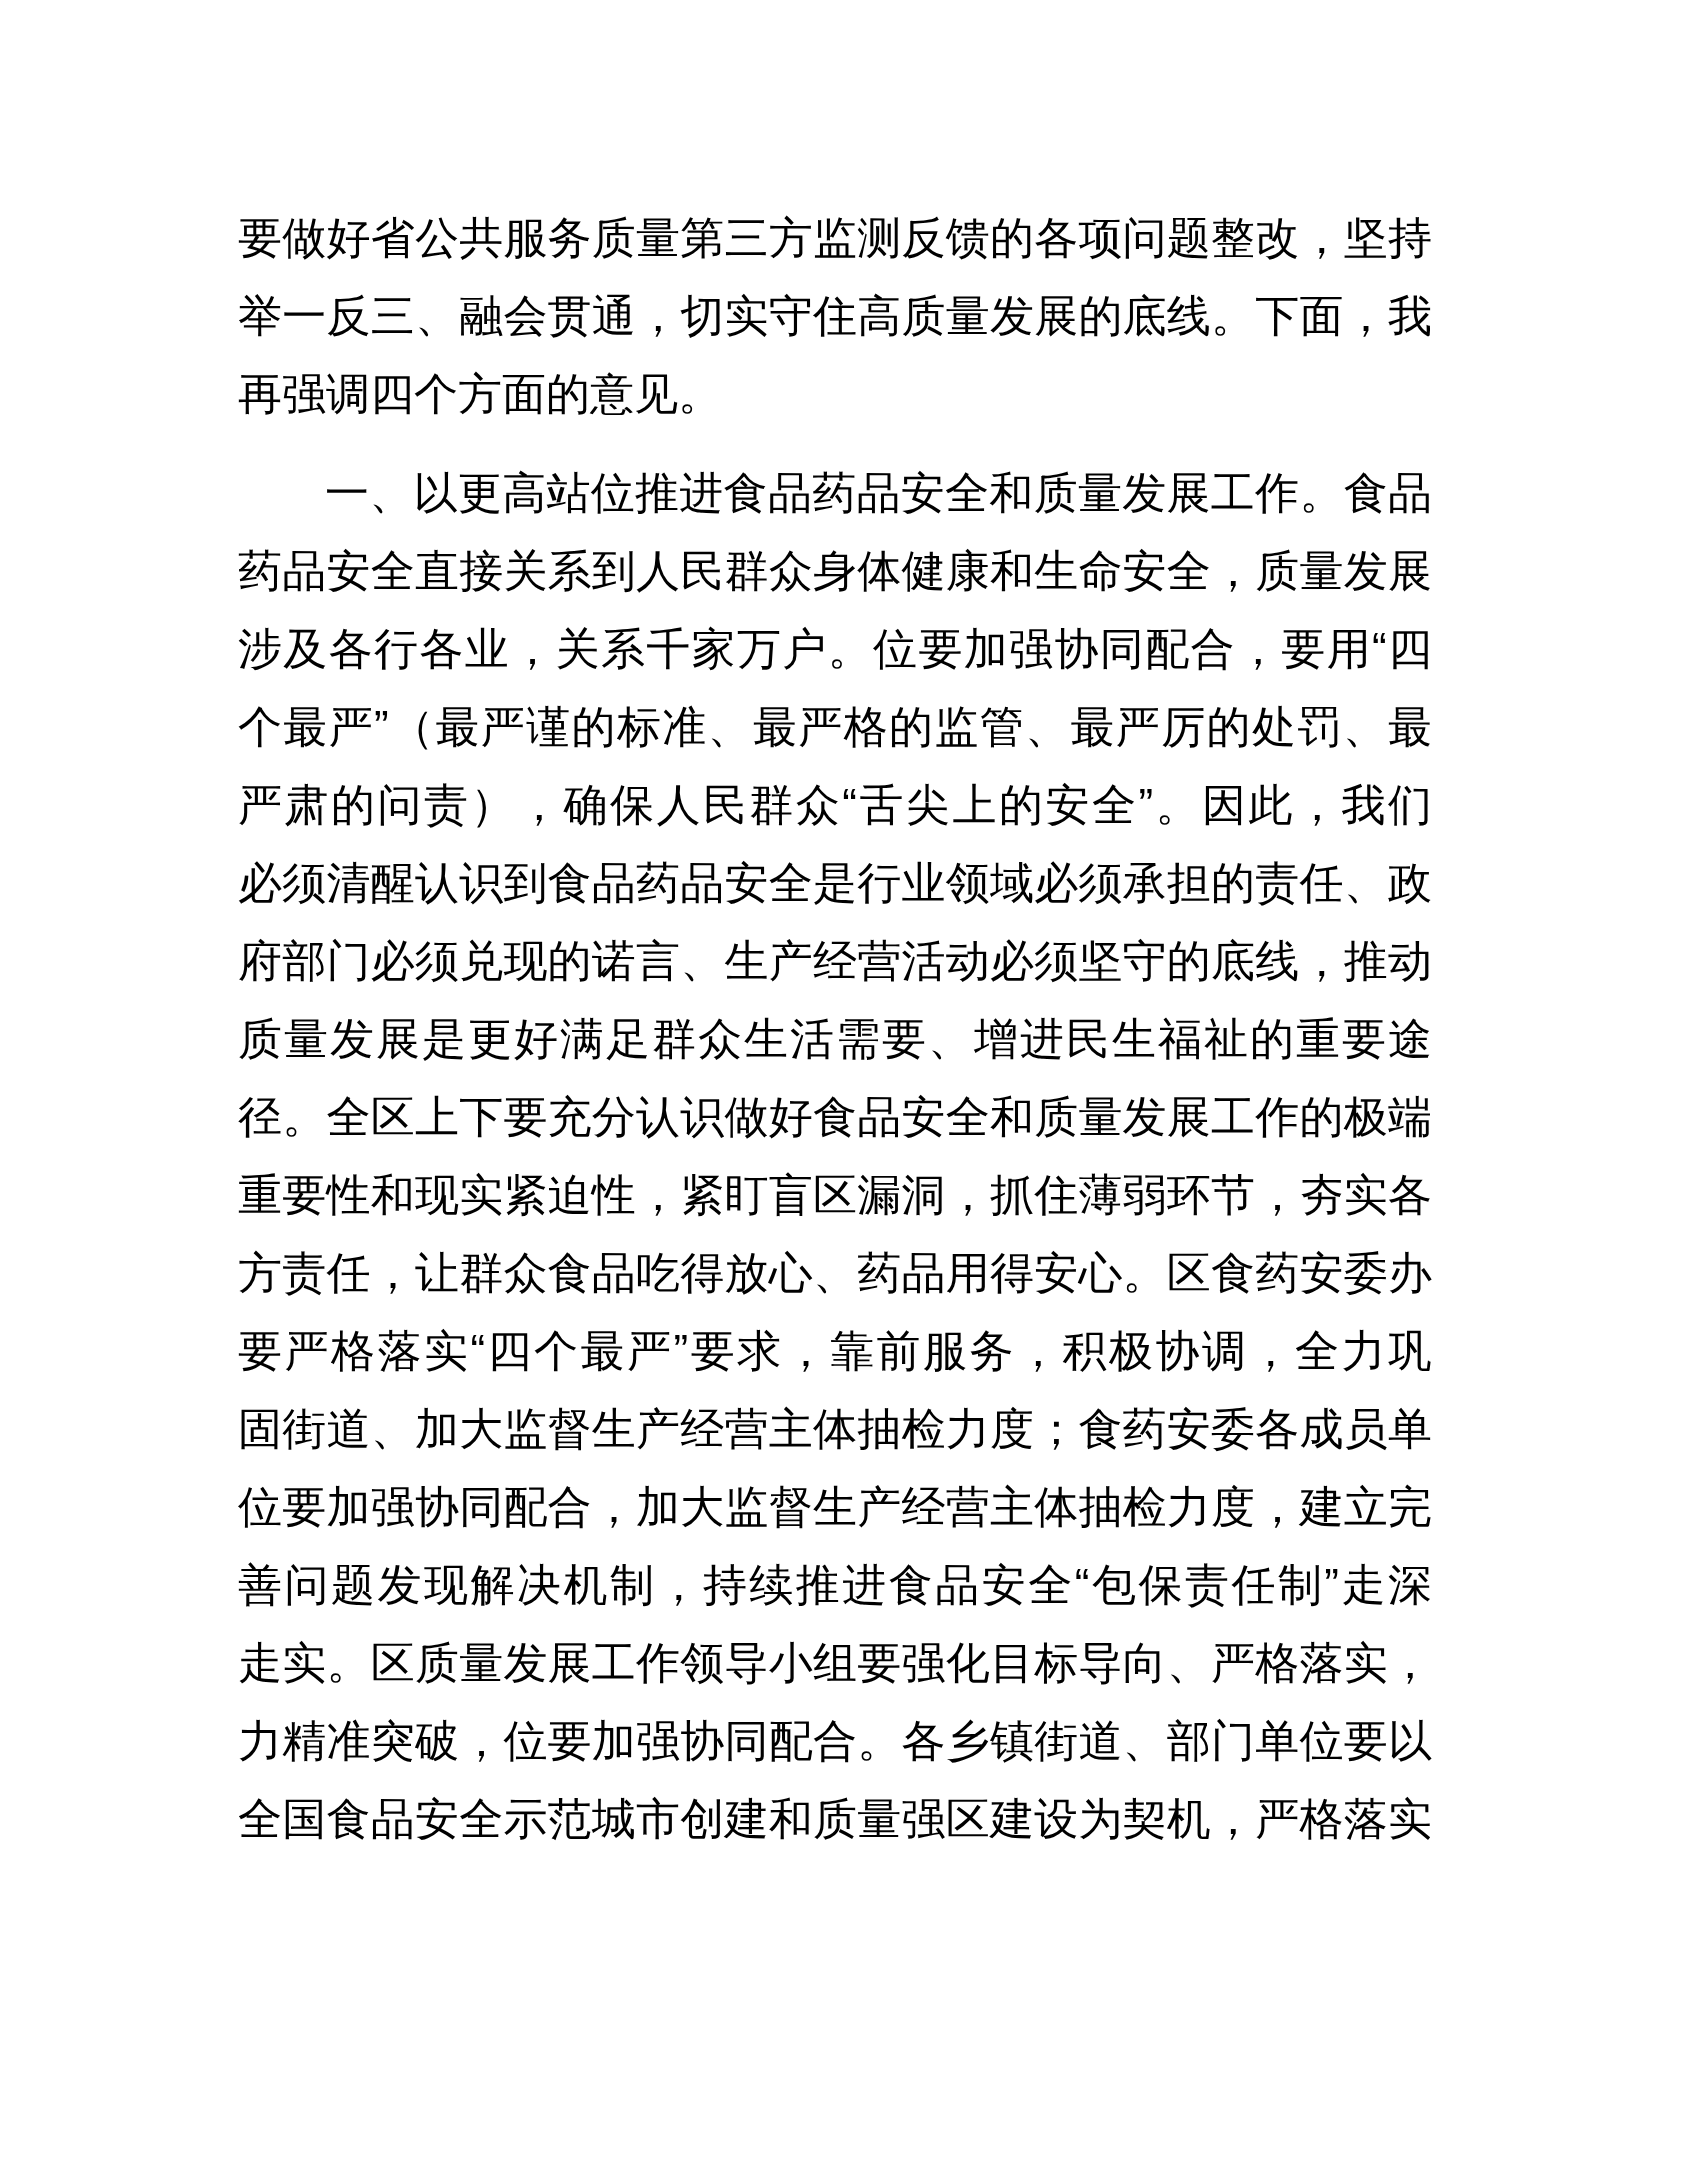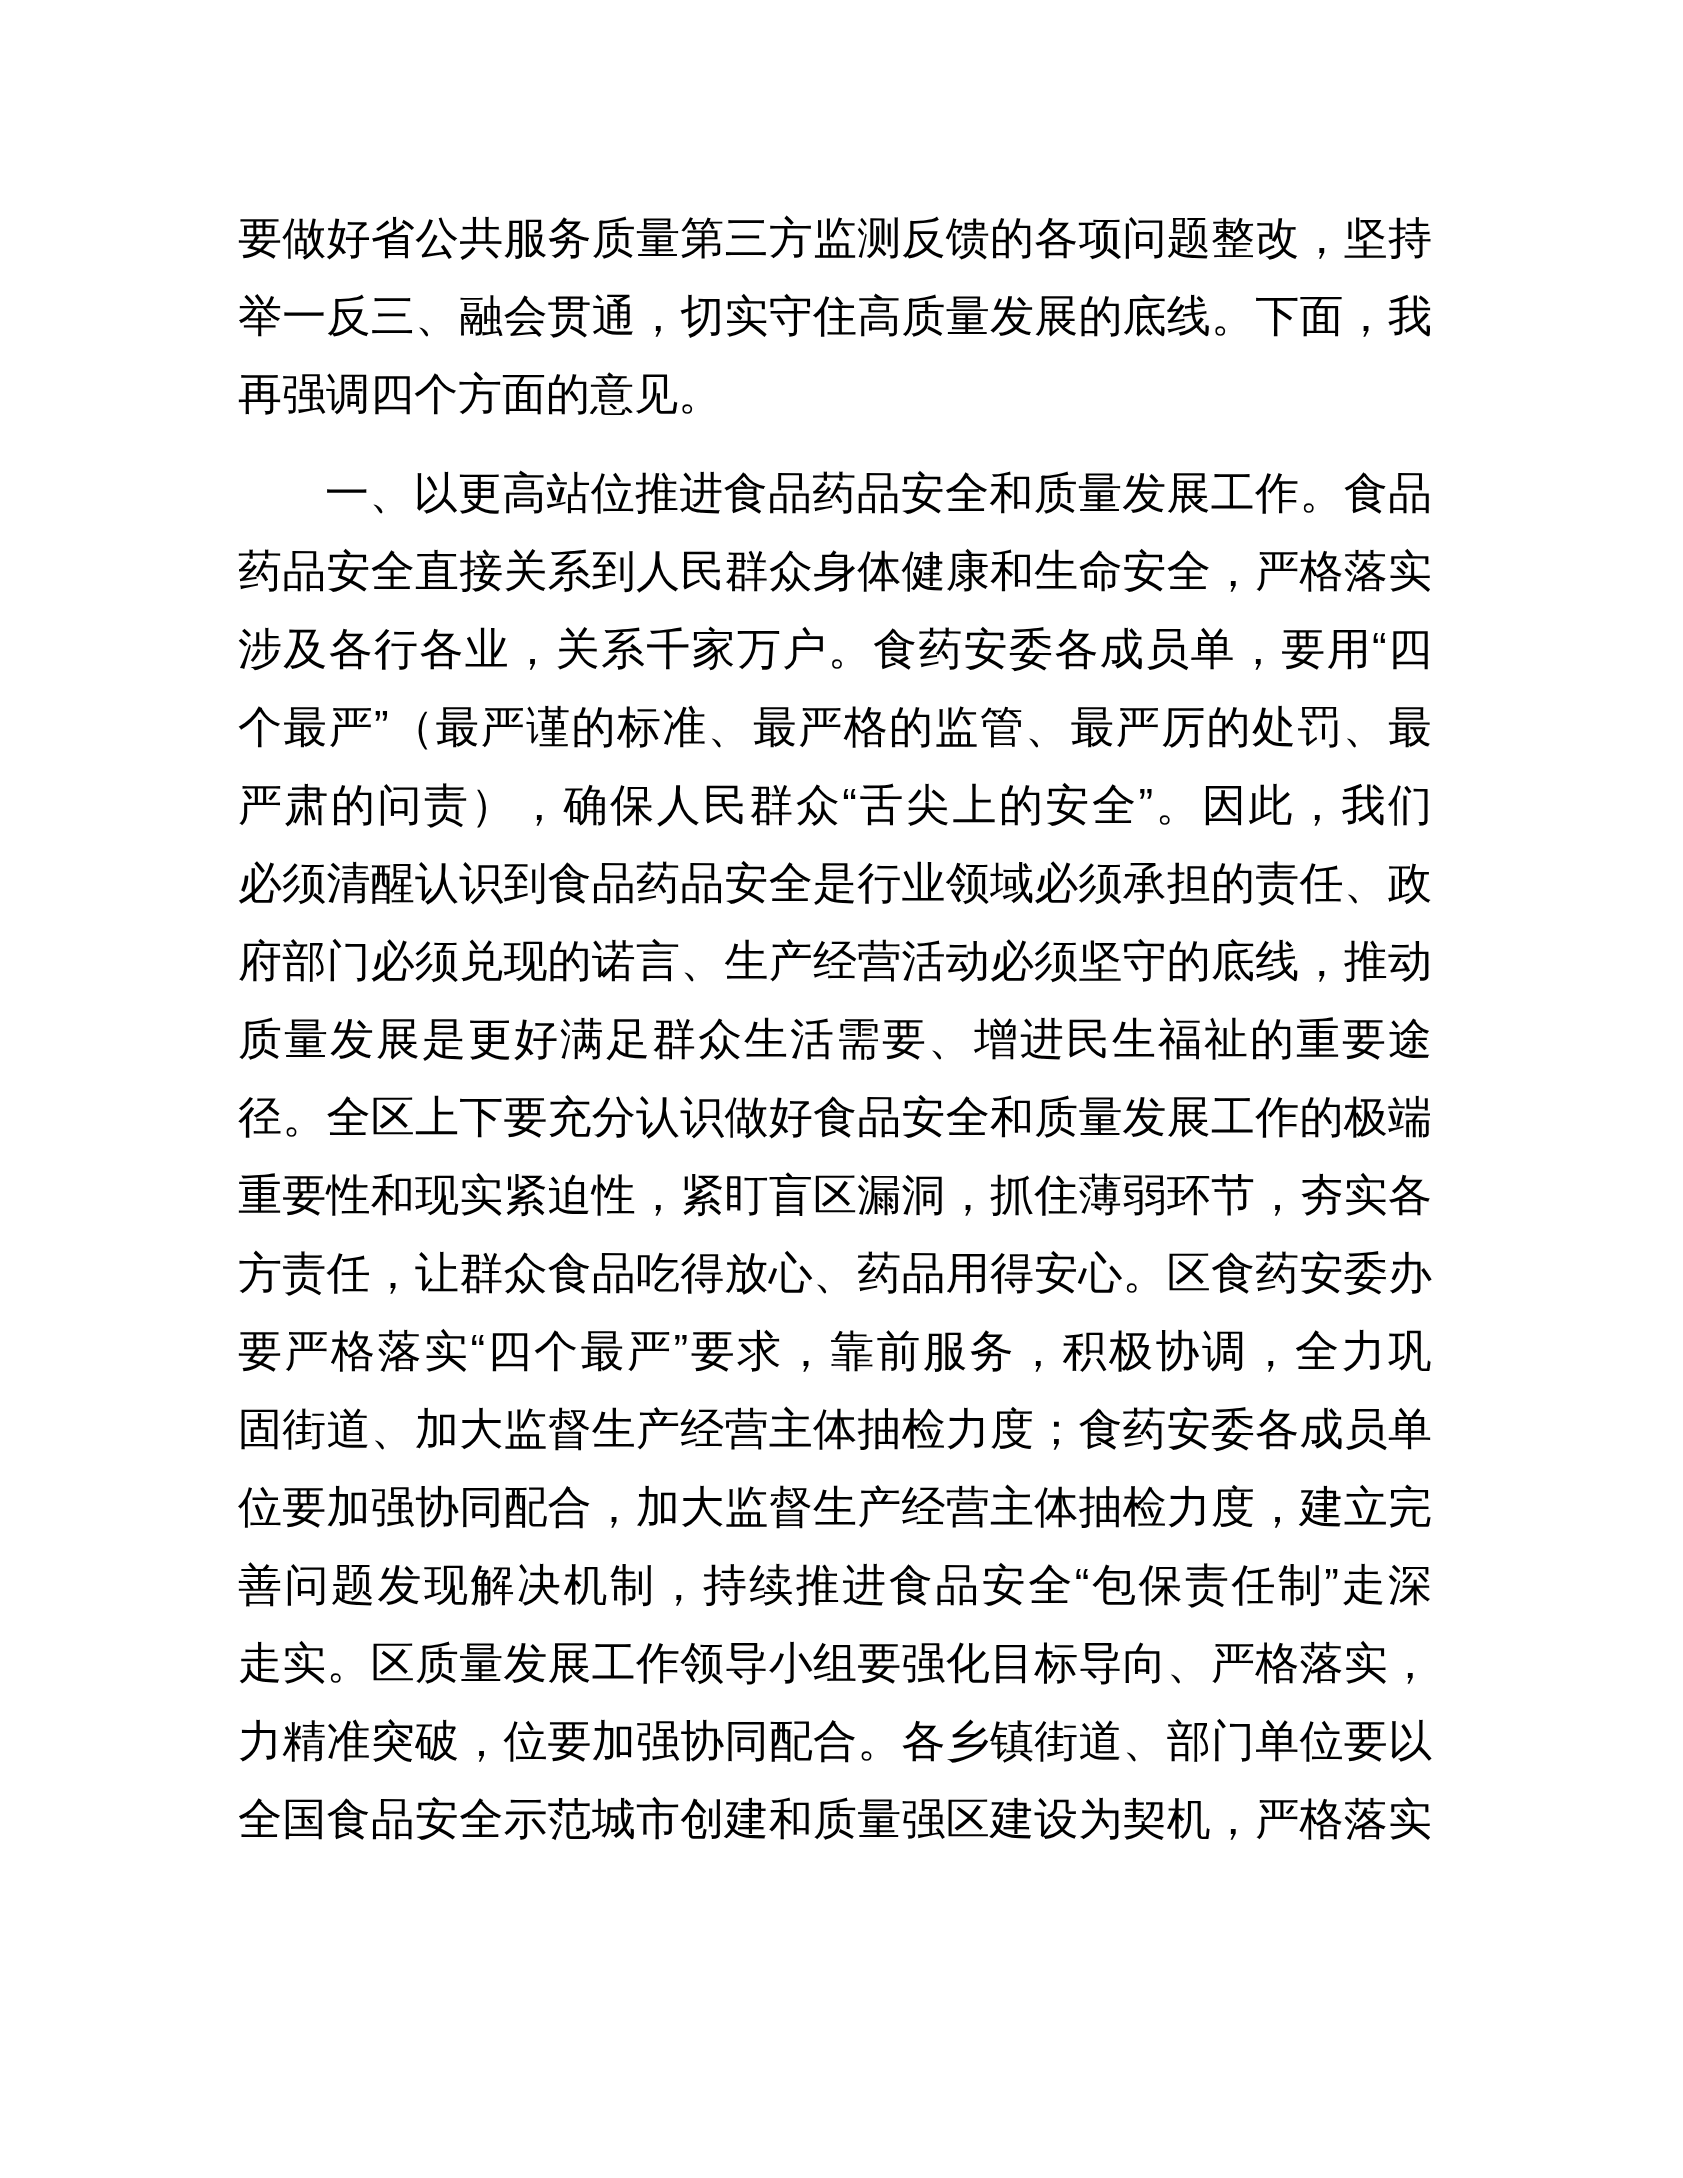--- a/index.html
+++ b/index.html
@@ -55,22 +55,22 @@
   <div class="content">
 
     <div class="para">
       <div class="line">要做好省公共服务质量第三方监测反馈的各项问题整改，坚持</div>
       <div class="line">举一反三、融会贯通，切实守住高质量发展的底线。下面，我</div>
       <div class="line end">再强调四个方面的意见。</div>
     </div>
 
     <div class="para">
       <div class="line indent">一、以更高站位推进食品药品安全和质量发展工作。食品</div>
-      <div class="line">药品安全直接关系到人民群众身体健康和生命安全，严格落实</div>
-      <div class="line">涉及各行各业，关系千家万户。食药安委各成员单，要用“四</div>
+      <div class="line">药品安全直接关系到人民群众身体健康和生命安全，质量发展</div>
+      <div class="line">涉及各行各业，关系千家万户。位要加强协同配合，要用“四</div>
       <div class="line">个最严”（最严谨的标准、最严格的监管、最严厉的处罚、最</div>
       <div class="line">严肃的问责），确保人民群众“舌尖上的安全”。因此，我们</div>
       <div class="line">必须清醒认识到食品药品安全是行业领域必须承担的责任、政</div>
       <div class="line">府部门必须兑现的诺言、生产经营活动必须坚守的底线，推动</div>
       <div class="line">质量发展是更好满足群众生活需要、增进民生福祉的重要途</div>
       <div class="line">径。全区上下要充分认识做好食品安全和质量发展工作的极端</div>
       <div class="line">重要性和现实紧迫性，紧盯盲区漏洞，抓住薄弱环节，夯实各</div>
       <div class="line">方责任，让群众食品吃得放心、药品用得安心。区食药安委办</div>
       <div class="line">要严格落实“四个最严”要求，靠前服务，积极协调，全力巩</div>
       <div class="line">固街道、加大监督生产经营主体抽检力度；食药安委各成员单</div>

